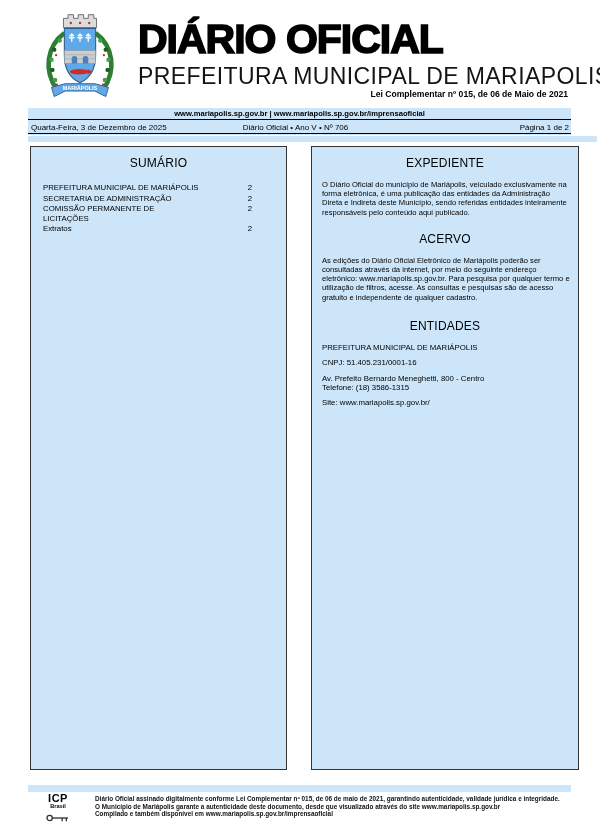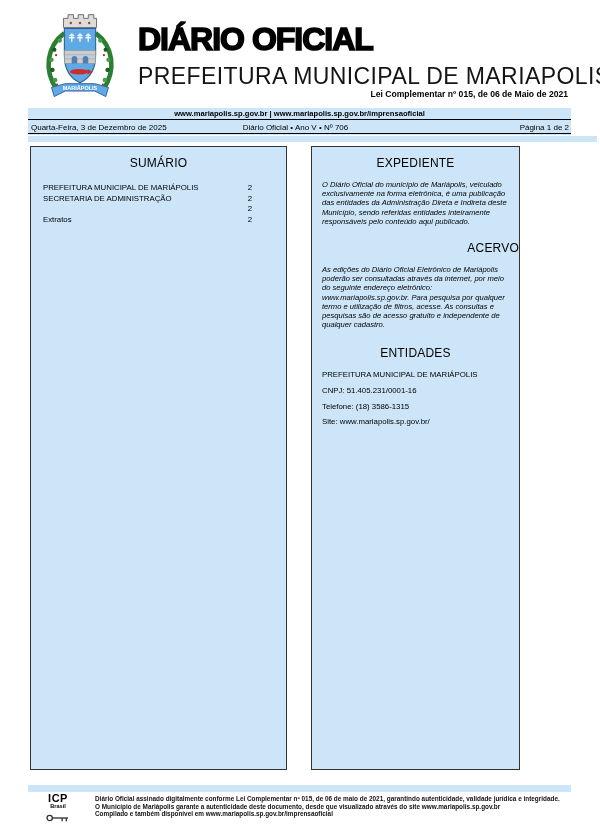--- a/index.html
+++ b/index.html
@@ -6,21 +6,21 @@
   html,body { background:#ffffff; }
   .page {
     position:relative; width:600px; height:825px; background:#fff;
     font-family:"Liberation Sans","DejaVu Sans",sans-serif; color:#000;
     overflow:hidden; margin:0 auto;
   }
   
   .crest { position:absolute; left:34px; top:7px; width:92px; height:100px; }
   .masthead { position:absolute; left:138px; top:16px; width:432px; }
   .gazette-title {
-    font-size:32px; font-weight:700; line-height:46px; color:#000;
+    font-size:41px; font-weight:700; line-height:46px; color:#000;
     letter-spacing:-1px; -webkit-text-stroke:1.6px #000; white-space:nowrap;
   }
   .gazette-subtitle {
     font-size:23px; font-weight:400; color:#141414; letter-spacing:.4px;
     margin-top:1px; white-space:nowrap;
   }
   .law-line {
     position:absolute; right:32px; top:89px; font-size:8.6px; font-weight:700;
     color:#000;
   }
@@ -41,38 +41,38 @@
   .thin-bar-top {
     position:absolute; left:28px; top:136px; width:569px; height:6px;
     background:var(--lightblue);
   }
   
   .box {
     position:absolute; top:146px; height:624px; background:var(--lightblue);
     border:1px solid #333;
   }
   .box-left  { left:30px;  width:257px; }
-  .box-right { left:311px; width:209px; }
+  .box-right { left:311px; width:268px; }
   .box-heading {
     text-align:center; font-size:12px; font-weight:400; margin-top:9px;
     letter-spacing:.2px;
   }
   
   .sum-list { margin-top:13px; }
   .sum-row {
     display:flex; align-items:flex-start; padding:0 34px 1px 12px;
     font-size:7.8px; line-height:9.6px;
   }
   .sum-label { flex:0 0 158px; }
   .sum-page  { margin-left:auto; }
   
   .box-right .body-par {
-    margin:10px 8px 0 10px; font-size:7.6px; line-height:9.2px; color:#000;font-style:italic;
-  }
-  .box-right .h-acervo    { margin-top:15px;text-align:right; }
+    margin:10px 8px 0 10px; font-size:7.6px; line-height:9.2px; color:#000;
+  }
+  .box-right .h-acervo    { margin-top:15px; }
   .box-right .h-entidades { margin-top:17px; }
   .contact { margin:11px 8px 0 10px; font-size:7.8px; line-height:8.6px; }
   .contact .c-line { margin-bottom:7px; }
   .contact .c-addr2 { margin-top:1px; }
   
   .thin-bar-bottom {
     position:absolute; left:28px; top:785px; width:543px; height:7px;
     background:var(--lightblue);
   }
   .footer { position:absolute; left:38px; top:793px; display:flex; gap:17px; }
@@ -170,40 +170,42 @@
     <div class="sum-list">
         <div class="sum-row">
           <span class="sum-label">PREFEITURA MUNICIPAL DE MARIÁPOLIS</span>
           <span class="sum-page">2</span>
         </div>
         <div class="sum-row">
           <span class="sum-label">SECRETARIA DE ADMINISTRAÇÃO</span>
           <span class="sum-page">2</span>
         </div>
         <div class="sum-row">
+          <span class="sum-label">COMISSÃO PERMANENTE DE LICITAÇÕES</span>
           <span class="sum-page">2</span>
         </div>
         <div class="sum-row">
           <span class="sum-label">Extratos</span>
           <span class="sum-page">2</span>
         </div>
       </div>
   </div>
 
   <div class="box box-right">
     <div class="box-heading">EXPEDIENTE</div>
     <p class="body-par">O Diário Oficial do município de Mariápolis, veiculado exclusivamente na forma eletrônica, é uma publicação das entidades da Administração Direta e Indireta deste Município, sendo referidas entidades inteiramente responsáveis pelo conteúdo aqui publicado.</p>
 
     <div class="box-heading h-acervo">ACERVO</div>
     <p class="body-par">As edições do Diário Oficial Eletrônico de Mariápolis poderão ser consultadas através da internet, por meio do seguinte endereço eletrônico: www.mariapolis.sp.gov.br. Para pesquisa por qualquer termo e utilização de filtros, acesse. As consultas e pesquisas são de acesso gratuito e independente de qualquer cadastro.</p>
 
     <div class="box-heading h-entidades">ENTIDADES</div>
     <div class="contact">
       <div class="c-line">PREFEITURA MUNICIPAL DE MARIÁPOLIS</div>
       <div class="c-line">CNPJ: 51.405.231/0001-16</div>
+      <div>Av. Prefeito Bernardo Meneghetti, 800 - Centro</div>
       <div class="c-line">Telefone: (18) 3586-1315</div>
       <div class="c-line">Site: www.mariapolis.sp.gov.br/</div>
     </div>
   </div>
 
   <div class="thin-bar-bottom"></div>
   <div class="footer">
     <div class="icp-logo">
       <div class="icp-top">ICP</div>
       <div class="icp-sub">Brasil</div>

